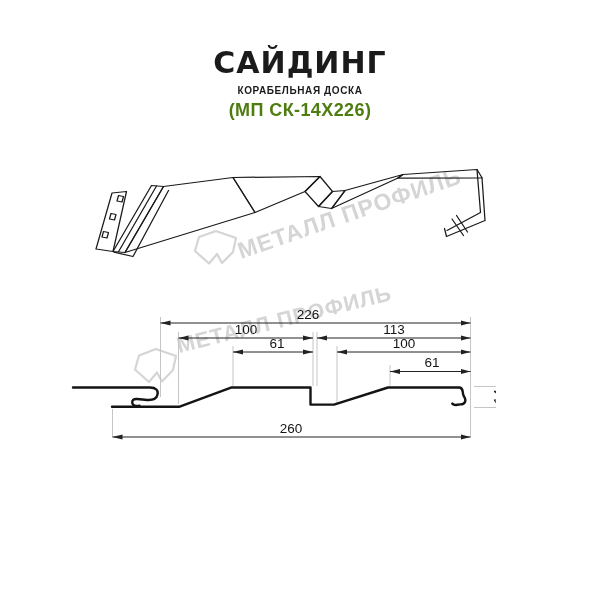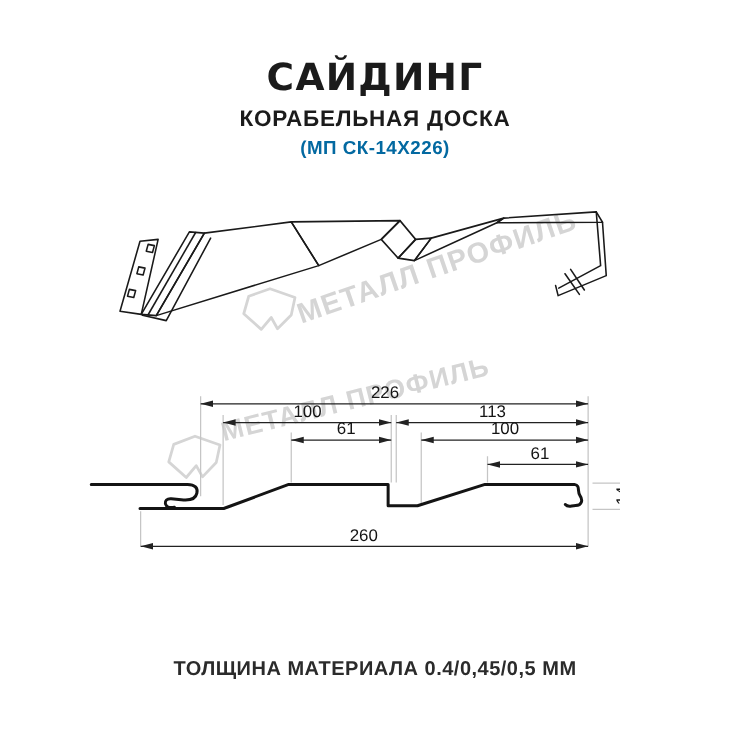--- a/index.html
+++ b/index.html
@@ -1,22 +1,22 @@
 <!DOCTYPE html>
 <html><head>
 <meta charset="utf-8">
 <style>
   html,body{margin:0;padding:0;background:#fff;}
   .stage{position:relative;width:496px;height:600px;background:#ffffff;overflow:hidden;
          font-family:"Liberation Sans",sans-serif;color:#1c1c1c;}
   .title-block{position:absolute;left:0;top:48px;width:600px;text-align:center;}
   .title{font-family:"DejaVu Sans","Liberation Sans",sans-serif;font-size:30px;font-weight:700;
          letter-spacing:1px;color:#1b1b1b;line-height:1.0;}
-  .subtitle{margin-top:7px;font-size:18px;font-weight:700;letter-spacing:0.6px;color:#1b1b1b;}
-  .model{margin-top:4px;font-size:15px;font-weight:700;letter-spacing:0.4px;color:#0369a1;}
+  .subtitle{margin-top:7px;font-size:10px;font-weight:700;letter-spacing:0.6px;color:#1b1b1b;}
+  .model{margin-top:4px;font-size:18px;font-weight:700;letter-spacing:0.4px;color:#4d7c0f;}
   .footer-note{position:absolute;left:0;top:527px;width:600px;text-align:center;
          font-size:16px;font-weight:700;letter-spacing:0.4px;color:#2b2b2b;}
   svg{position:absolute;left:0;top:0;}
   .sketch{stroke:#1a1a1a;stroke-width:1.25;fill:none;stroke-linejoin:round;stroke-linecap:round;}
   .profile{stroke:#141414;stroke-width:2.4;fill:none;stroke-linejoin:round;stroke-linecap:round;}
   .dim{stroke:#222222;stroke-width:1;fill:none;}
   .ext{stroke:#c5c5c5;stroke-width:1;fill:none;}
   .dimtxt{font-family:"Liberation Sans",sans-serif;font-size:13.5px;fill:#141414;text-anchor:middle;}
   .wmtxt{font-family:"Liberation Sans",sans-serif;font-weight:700;fill:#d5d5d5;letter-spacing:1px;}
   .wmlogo{stroke:#d5d5d5;stroke-width:2.2;fill:none;stroke-linejoin:round;}
@@ -107,15 +107,14 @@
       <text class="dimtxt" x="246" y="333.5">100</text>
       <text class="dimtxt" x="394" y="333.5">113</text>
       <text class="dimtxt" x="277" y="347.5">61</text>
       <text class="dimtxt" x="404" y="347.5">100</text>
       <text class="dimtxt" x="432" y="367">61</text>
       <text class="dimtxt" x="291" y="432.5">260</text>
       <text class="dimtxt" transform="translate(502.5,396.5) rotate(-90)">14</text>
     </g>
   </svg>
 
-  <div class="footer-note">ТОЛЩИНА МАТЕРИАЛА 0.4/0,45/0,5 ММ</div>
 
 </div>
 
 </body></html>

